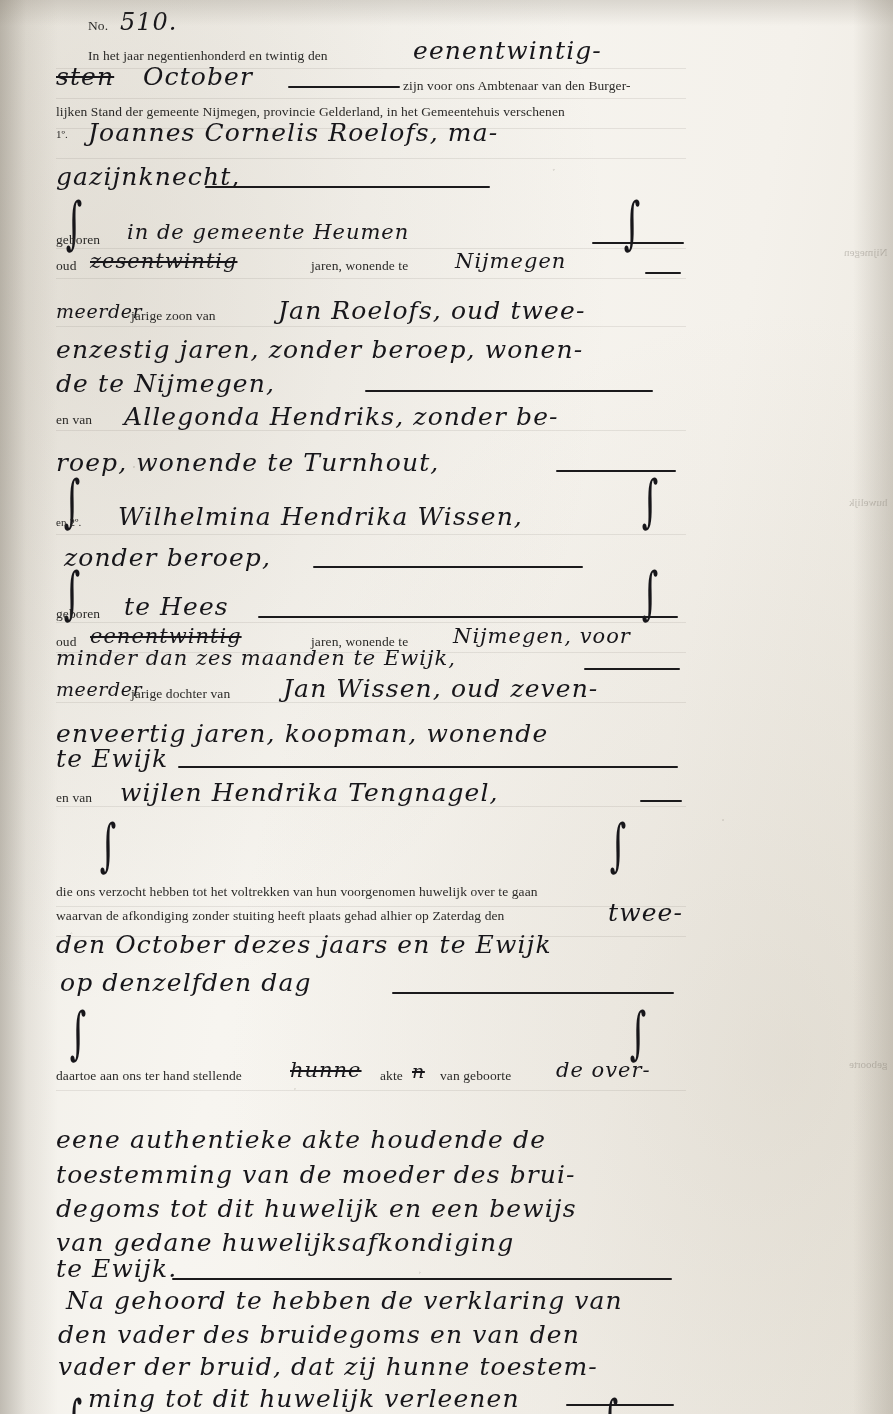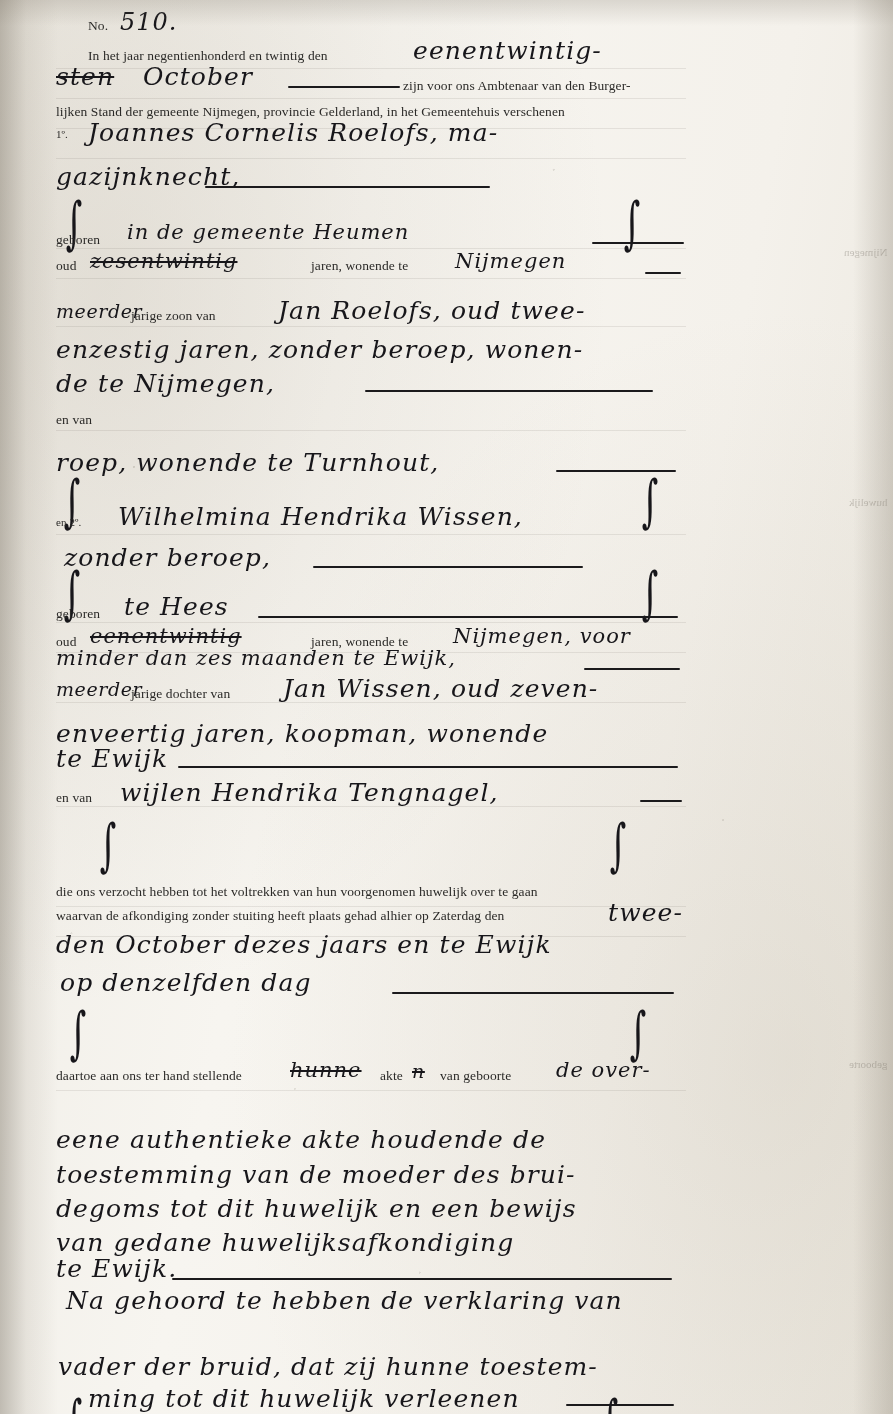--- a/index.html
+++ b/index.html
@@ -206,20 +206,21 @@
     <div class="dash" style="left:645px; top:272px; width:36px;"></div>
 
     <span class="hand s" style="left:56px; top:300px;">meerder</span>
     <span class="printed" style="left:131px; top:308px;">jarige zoon van</span>
     <span class="hand n" style="left:278px; top:296px;">Jan Roelofs, oud twee-</span>
     <span class="hand n" style="left:56px; top:335px;">enzestig jaren, zonder beroep, wonen-</span>
     <span class="hand n" style="left:56px; top:369px;">de te Nijmegen,</span>
     <div class="dash" style="left:365px; top:390px; width:288px;"></div>
 
     <span class="printed" style="left:56px; top:412px;">en van</span>
+    <span class="hand n" style="left:124px; top:402px;">Allegonda Hendriks, zonder be-</span>
     <span class="hand n" style="left:56px; top:448px;">roep, wonende te Turnhout,</span>
     <div class="dash" style="left:556px; top:470px; width:120px;"></div>
 
     <span class="paraph" style="left:62px; top:474px;">∫</span>
     <span class="paraph" style="left:640px; top:474px;">∫</span>
 
     <span class="printed sup" style="left:56px; top:516px;">en 2º.</span>
     <span class="hand n" style="left:118px; top:502px;">Wilhelmina Hendrika Wissen,</span>
     <span class="hand n" style="left:64px; top:543px;">zonder beroep,</span>
     <div class="dash" style="left:313px; top:566px; width:270px;"></div>
@@ -270,20 +271,21 @@
     <span class="hand m" style="left:556px; top:1058px;">de over-</span>
 
     <span class="hand n" style="left:56px; top:1125px;">eene authentieke akte houdende de</span>
     <span class="hand n" style="left:56px; top:1160px;">toestemming van de moeder des brui-</span>
     <span class="hand n" style="left:56px; top:1194px;">degoms tot dit huwelijk en een bewijs</span>
     <span class="hand n" style="left:56px; top:1228px;">van gedane huwelijksafkondiging</span>
     <span class="hand n" style="left:56px; top:1254px;">te Ewijk.</span>
     <div class="dash" style="left:172px; top:1278px; width:500px;"></div>
 
     <span class="hand n" style="left:66px; top:1286px;">Na gehoord te hebben de verklaring van</span>
+    <span class="hand n" style="left:58px; top:1320px;">den vader des bruidegoms en van den</span>
     <span class="hand n" style="left:58px; top:1352px;">vader der bruid, dat zij hunne toestem-</span>
     <span class="hand n" style="left:58px; top:1384px;margin-left:30px;">ming tot dit huwelijk verleenen</span>
     <div class="dash" style="left:566px; top:1404px; width:108px;"></div>
 
     <span class="paraph" style="left:64px; top:1394px;">∫</span>
     <span class="paraph" style="left:600px; top:1394px;">∫</span>
 
     <span class="bleed" style="top:246px;">Nijmegen</span>
     <span class="bleed" style="top:496px;">huwelijk</span>
     <span class="bleed" style="top:1058px;">geboorte</span>

